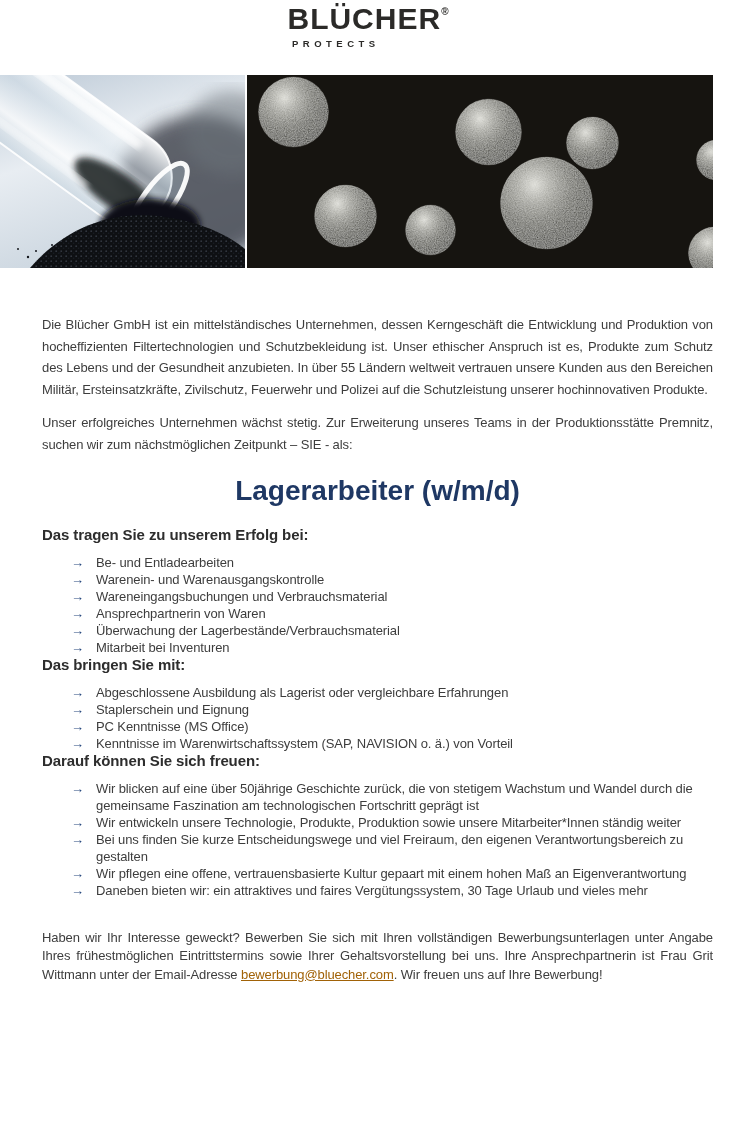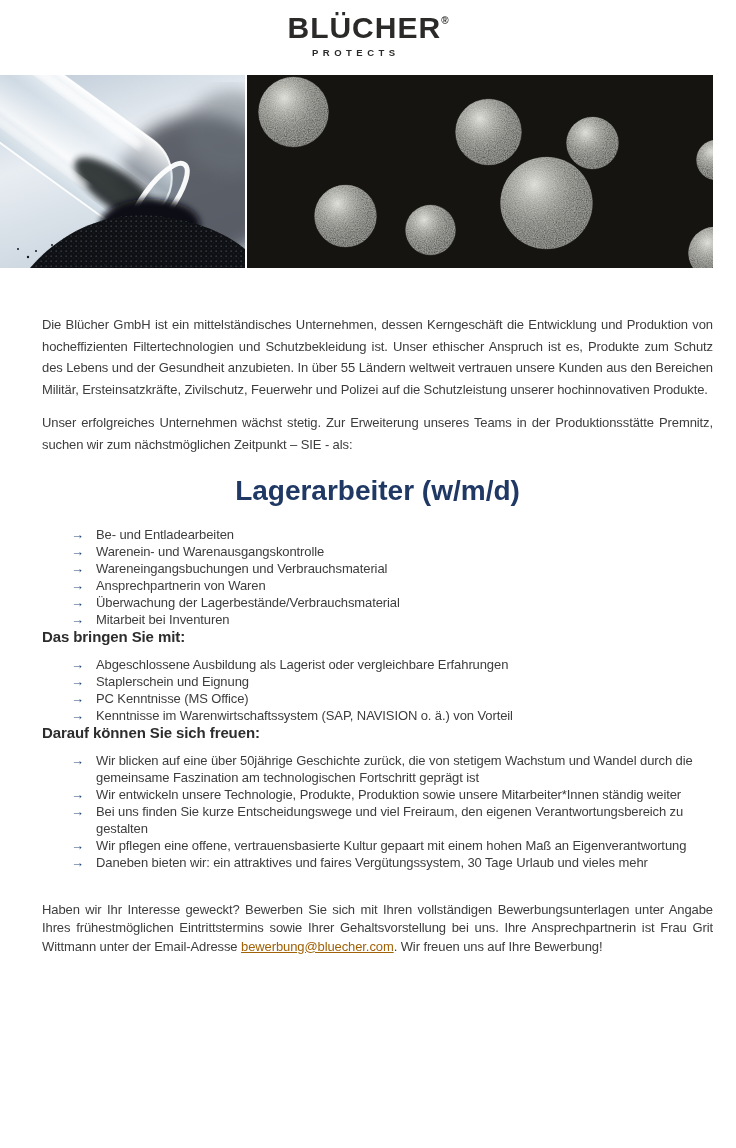--- a/index.html
+++ b/index.html
@@ -4,24 +4,24 @@
 <style>
   * { box-sizing: border-box; }
   html,body { margin:0; padding:0; }
   body {
     width:736px; height:1148px; overflow:hidden; background:#ffffff;
     font-family:"Liberation Sans","DejaVu Sans",sans-serif;
     color:#3d3d3d; font-size:13px; letter-spacing:-0.1px;
   }
 
   
-  header { height:75px; display:flex; flex-direction:column; align-items:center; justify-content:flex-start; padding-top:13px; }
+  header { height:75px; display:flex; flex-direction:column; align-items:center; justify-content:flex-start; padding-top:4px; }
   .brand-line { font-weight:bold; font-size:30px; letter-spacing:1px; color:#2b2a28; line-height:1; }
   .brand-line sup { font-size:10px; letter-spacing:0; vertical-align:14px; }
-  .brand-tagline { font-weight:bold; font-size:9.5px; letter-spacing:4.5px; color:#2b2a28; margin-top:4px; text-indent:4.5px;margin-left:20px; }
+  .brand-tagline { font-weight:bold; font-size:9.5px; letter-spacing:4.5px; color:#2b2a28; margin-top:4px; text-indent:4.5px; }
 
   
   .hero { height:193px; width:713px; display:flex; gap:2px; }
   .hero svg { display:block; height:193px; }
   .hero .left { width:245px; flex:none; }
   .hero .right { flex:1; }
 
   
   main { padding:0 23px 0 42px; }
   p { margin:0; }
@@ -143,20 +143,21 @@
 </div>
 
 <main>
   <p class="para p1">Die Blücher GmbH ist ein mittelständisches Unternehmen, dessen Kerngeschäft die Entwicklung und Produktion von hocheffizienten Filtertechnologien und Schutzbekleidung ist. Unser ethischer Anspruch ist es, Produkte zum Schutz des Lebens und der Gesundheit anzubieten. In über 55 Ländern weltweit vertrauen unsere Kunden aus den Bereichen Militär, Ersteinsatzkräfte, Zivilschutz, Feuerwehr und Polizei auf die Schutzleistung unserer hochinnovativen Produkte.</p>
   <p class="para p2">Unser erfolgreiches Unternehmen wächst stetig. Zur Erweiterung unseres Teams in der Produktionsstätte Premnitz, suchen wir zum nächstmöglichen Zeitpunkt – SIE - als:</p>
 
   <h1 class="job-title">
     <span>Lagerarbeiter (w/m/d)</span>
   </h1>
 
+  <h2 class="sec sec-1">Das tragen Sie zu unserem Erfolg bei:</h2>
   <ul class="bullets">
     <li class="bullet">
         <span class="arrow">→</span>
         <span class="bullet-text">Be- und Entladearbeiten</span>
       </li>
     <li class="bullet">
         <span class="arrow">→</span>
         <span class="bullet-text">Warenein- und Warenausgangskontrolle</span>
       </li>
     <li class="bullet">

